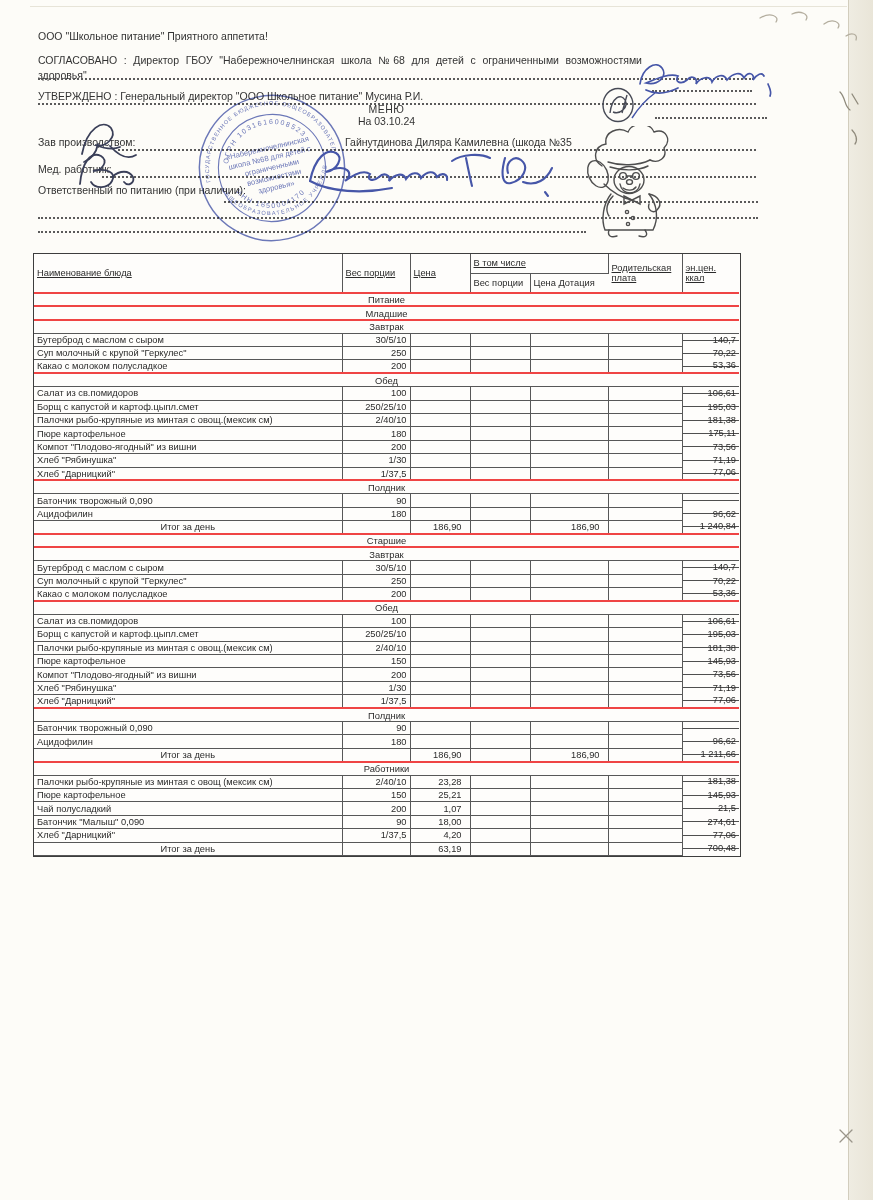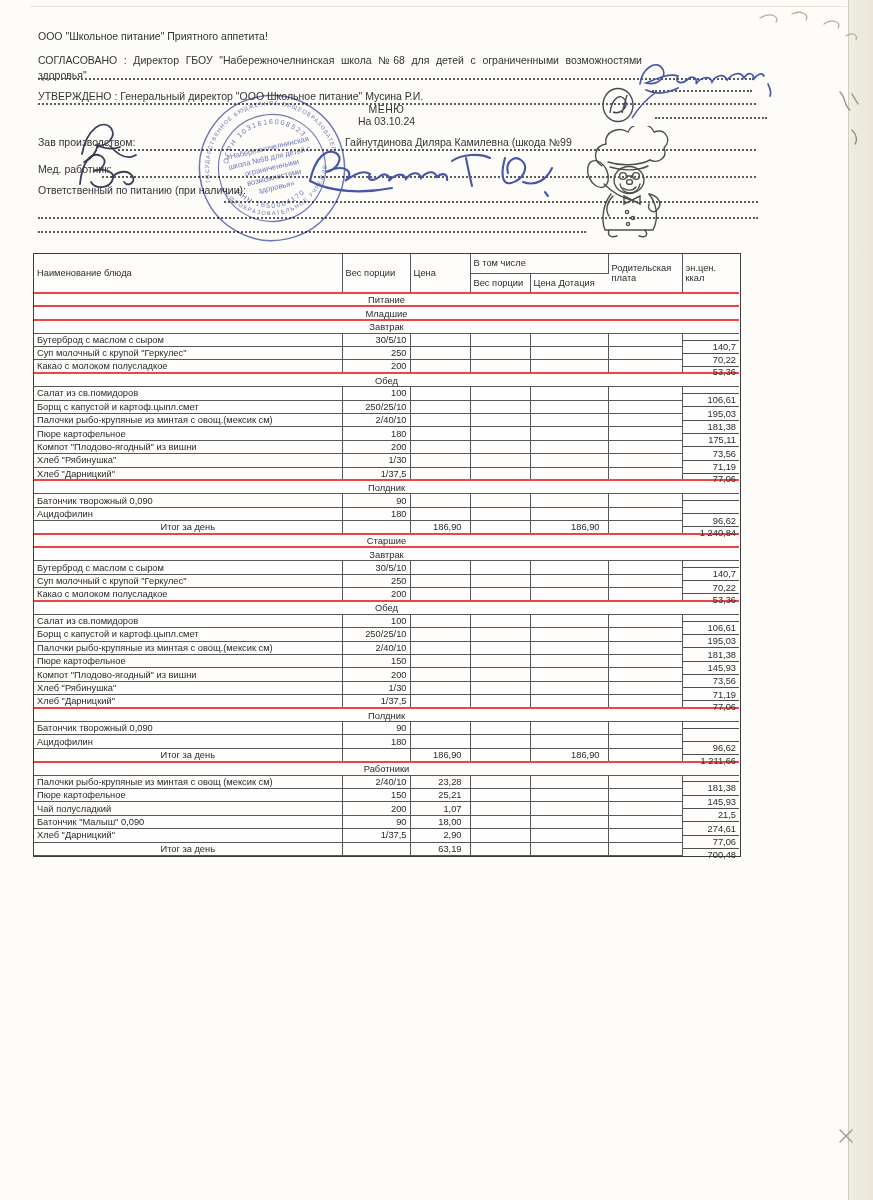--- a/index.html
+++ b/index.html
@@ -19,32 +19,32 @@
   .edge-top { left:30px; top:6px; width:817px; height:1px; background:#e7e4d8; }
 
   
   .menu-table-wrap { left:33px; top:253px; width:708px; border:1.5px solid #3d3d3d; background:#fefdfb; }
   table { border-collapse:collapse; table-layout:fixed; width:705px; font-size:9.3px; color:#2b2b2b; }
   td,th { border-right:1px solid #575757; border-bottom:1px solid #575757; font-weight:normal;
           overflow:visible; white-space:nowrap; }
   td:last-child, th:last-child { border-right:none; }
   thead th { font-size:9.3px; text-align:left; padding:1px 3px; vertical-align:middle;
              white-space:normal; line-height:10px; }
-  thead tr.h1 th { height:19px; }
+  thead tr.h1 th { height:19px;text-decoration:underline; }
   thead tr.h2 th { height:20px; }
   tbody td { height:13.4px; padding:0 3px; }
   td.name { text-align:left; }
   td.num  { text-align:right; }
   td.price { text-align:right; padding-right:8px; }
   tr.section-row td { text-align:center; border-top:2px solid #ef4444; font-size:9.4px; }
   tr.total-row td.name { text-align:center; }
   td.kcal { position:relative; border-bottom:none; padding:0; }
   td.kcal::before { content:""; position:absolute; left:0; right:0; top:46%;
                     border-top:1px solid #4f4f4f; }
-  td.kcal .kv { position:absolute; right:3px; bottom:0; transform:translateY(54%);
+  td.kcal .kv { position:absolute; right:3px; bottom:7px; transform:translateY(54%);
                 font-size:9.3px; z-index:2; }
 
   .justified { text-align:justify; }
   svg { display:block; }
   .stamp { mix-blend-mode:multiply; opacity:.88; }
 </style>
 </head>
 <body>
 
 <div class="abs edge-right"></div>
@@ -54,21 +54,21 @@
 <div class="abs txt justified" style="left:38px; top:53px; width:604px; line-height:14.5px;">СОГЛАСОВАНО : Директор ГБОУ "Набережночелнинская школа №68 для детей с ограниченными возможностями здоровья"</div>
 <div class="abs dotted" style="left:38px; top:78px; width:716px;"></div>
 <div class="abs dotted" style="left:652px; top:90px; width:100px;"></div>
 <div class="abs txt" style="left:38px; top:90px;">УТВЕРЖДЕНО : Генеральный директор "ООО Школьное питание" Мусина Р.И.</div>
 <div class="abs dotted" style="left:38px; top:103px; width:718px;"></div>
 <div class="abs dotted" style="left:655px; top:117px; width:112px;"></div>
 <div class="abs txt" style="left:33px; top:103px; width:707px; text-align:center; letter-spacing:.5px;">МЕНЮ</div>
 <div class="abs txt" style="left:33px; top:115px; width:707px; text-align:center;">На 03.10.24</div>
 
 <div class="abs txt" style="left:38px; top:136px;">Зав производством:</div>
-<div class="abs txt" style="left:345px; top:136px;">Гайнутдинова Диляра Камилевна (шкода №99</div>
+<div class="abs txt" style="left:345px; top:136px;">Гайнутдинова Диляра Камилевна (шкода №35</div>
 <div class="abs dotted" style="left:118px; top:149px; width:638px;"></div>
 
 <div class="abs txt" style="left:38px; top:163px;">Мед. работник:</div>
 <div class="abs dotted" style="left:102px; top:176px; width:654px;"></div>
 
 <div class="abs txt" style="left:38px; top:184px;">Ответственный по питанию (при наличии):</div>
 <div class="abs dotted" style="left:224px; top:201px; width:534px;"></div>
 <div class="abs dotted" style="left:38px; top:217px; width:720px;"></div>
 <div class="abs dotted" style="left:38px; top:231px; width:548px;"></div>
 
@@ -551,21 +551,21 @@
           <td class="num"></td>
           <td class="price"></td>
           <td class="num"></td>
           <td class="kcal">
             <span class="kv">274,61</span>
           </td>
         </tr>
         <tr class="dish-row">
           <td class="name">Хлеб "Дарницкий"</td>
           <td class="num">1/37,5</td>
-          <td class="price">2,90</td>
+          <td class="price">4,20</td>
           <td class="num"></td>
           <td class="price"></td>
           <td class="num"></td>
           <td class="kcal">
             <span class="kv">77,06</span>
           </td>
         </tr>
         <tr class="total-row">
           <td class="name">Итог за день</td>
           <td class="num"></td>

